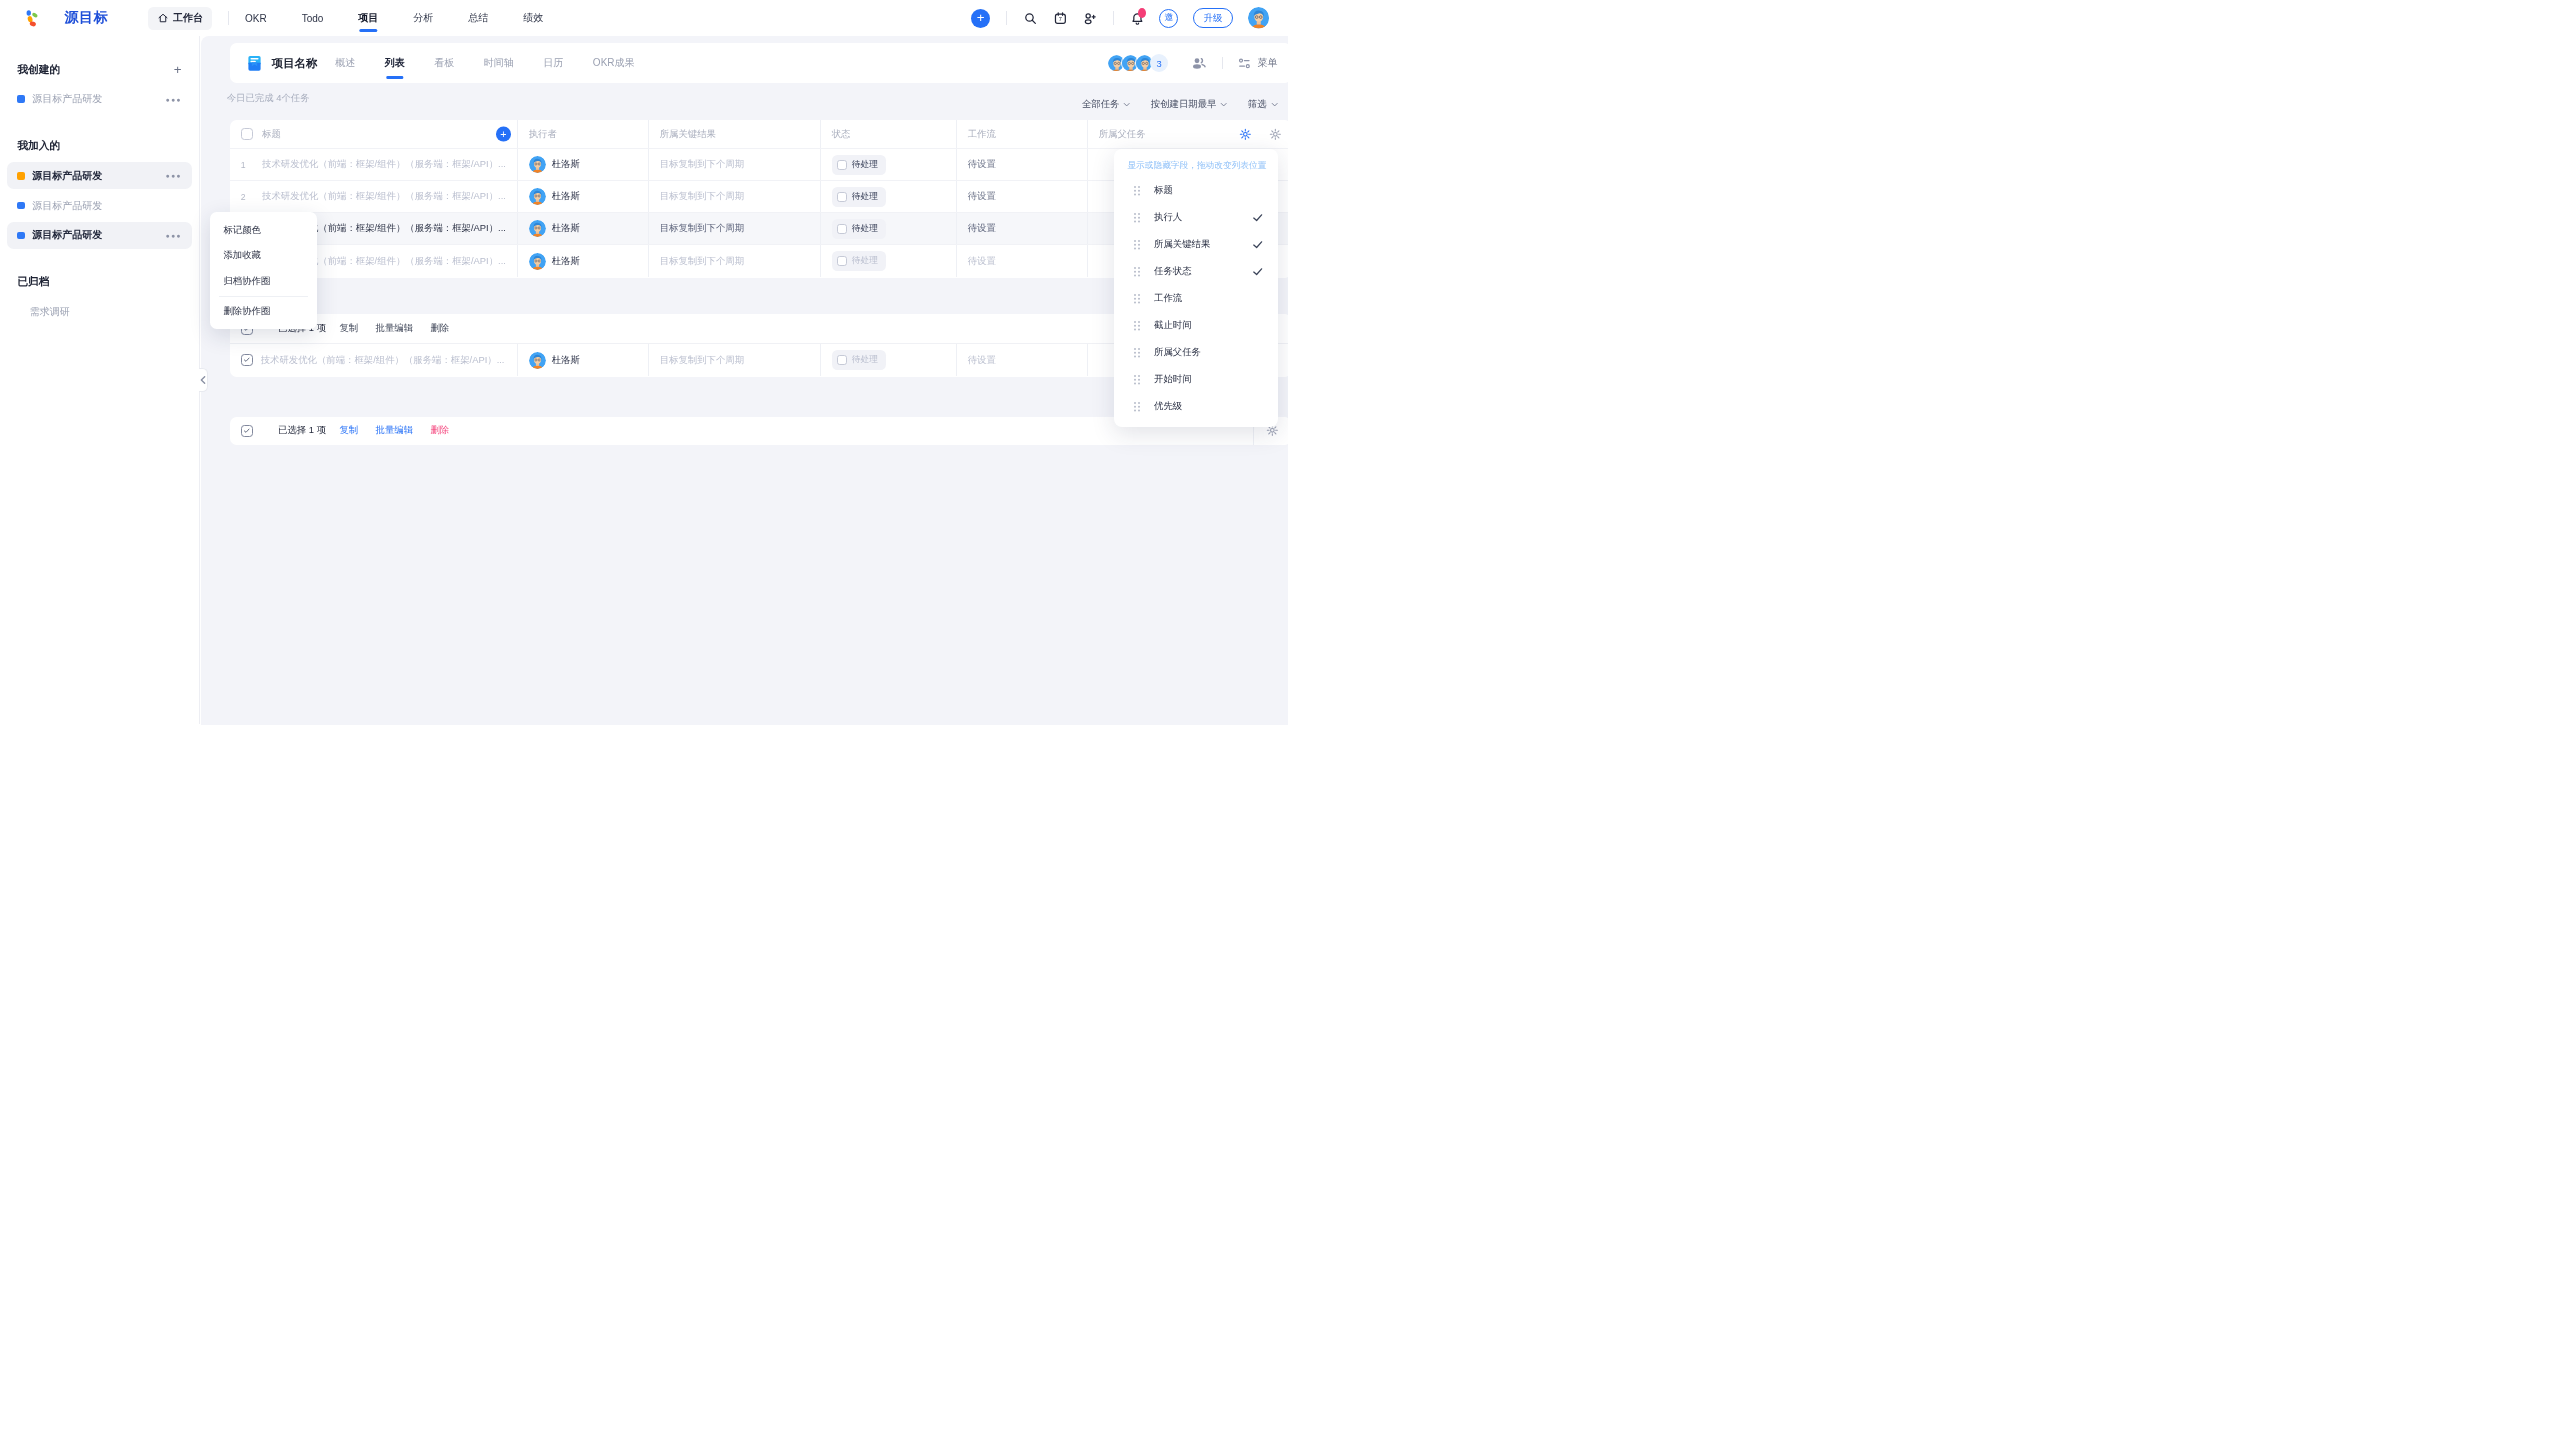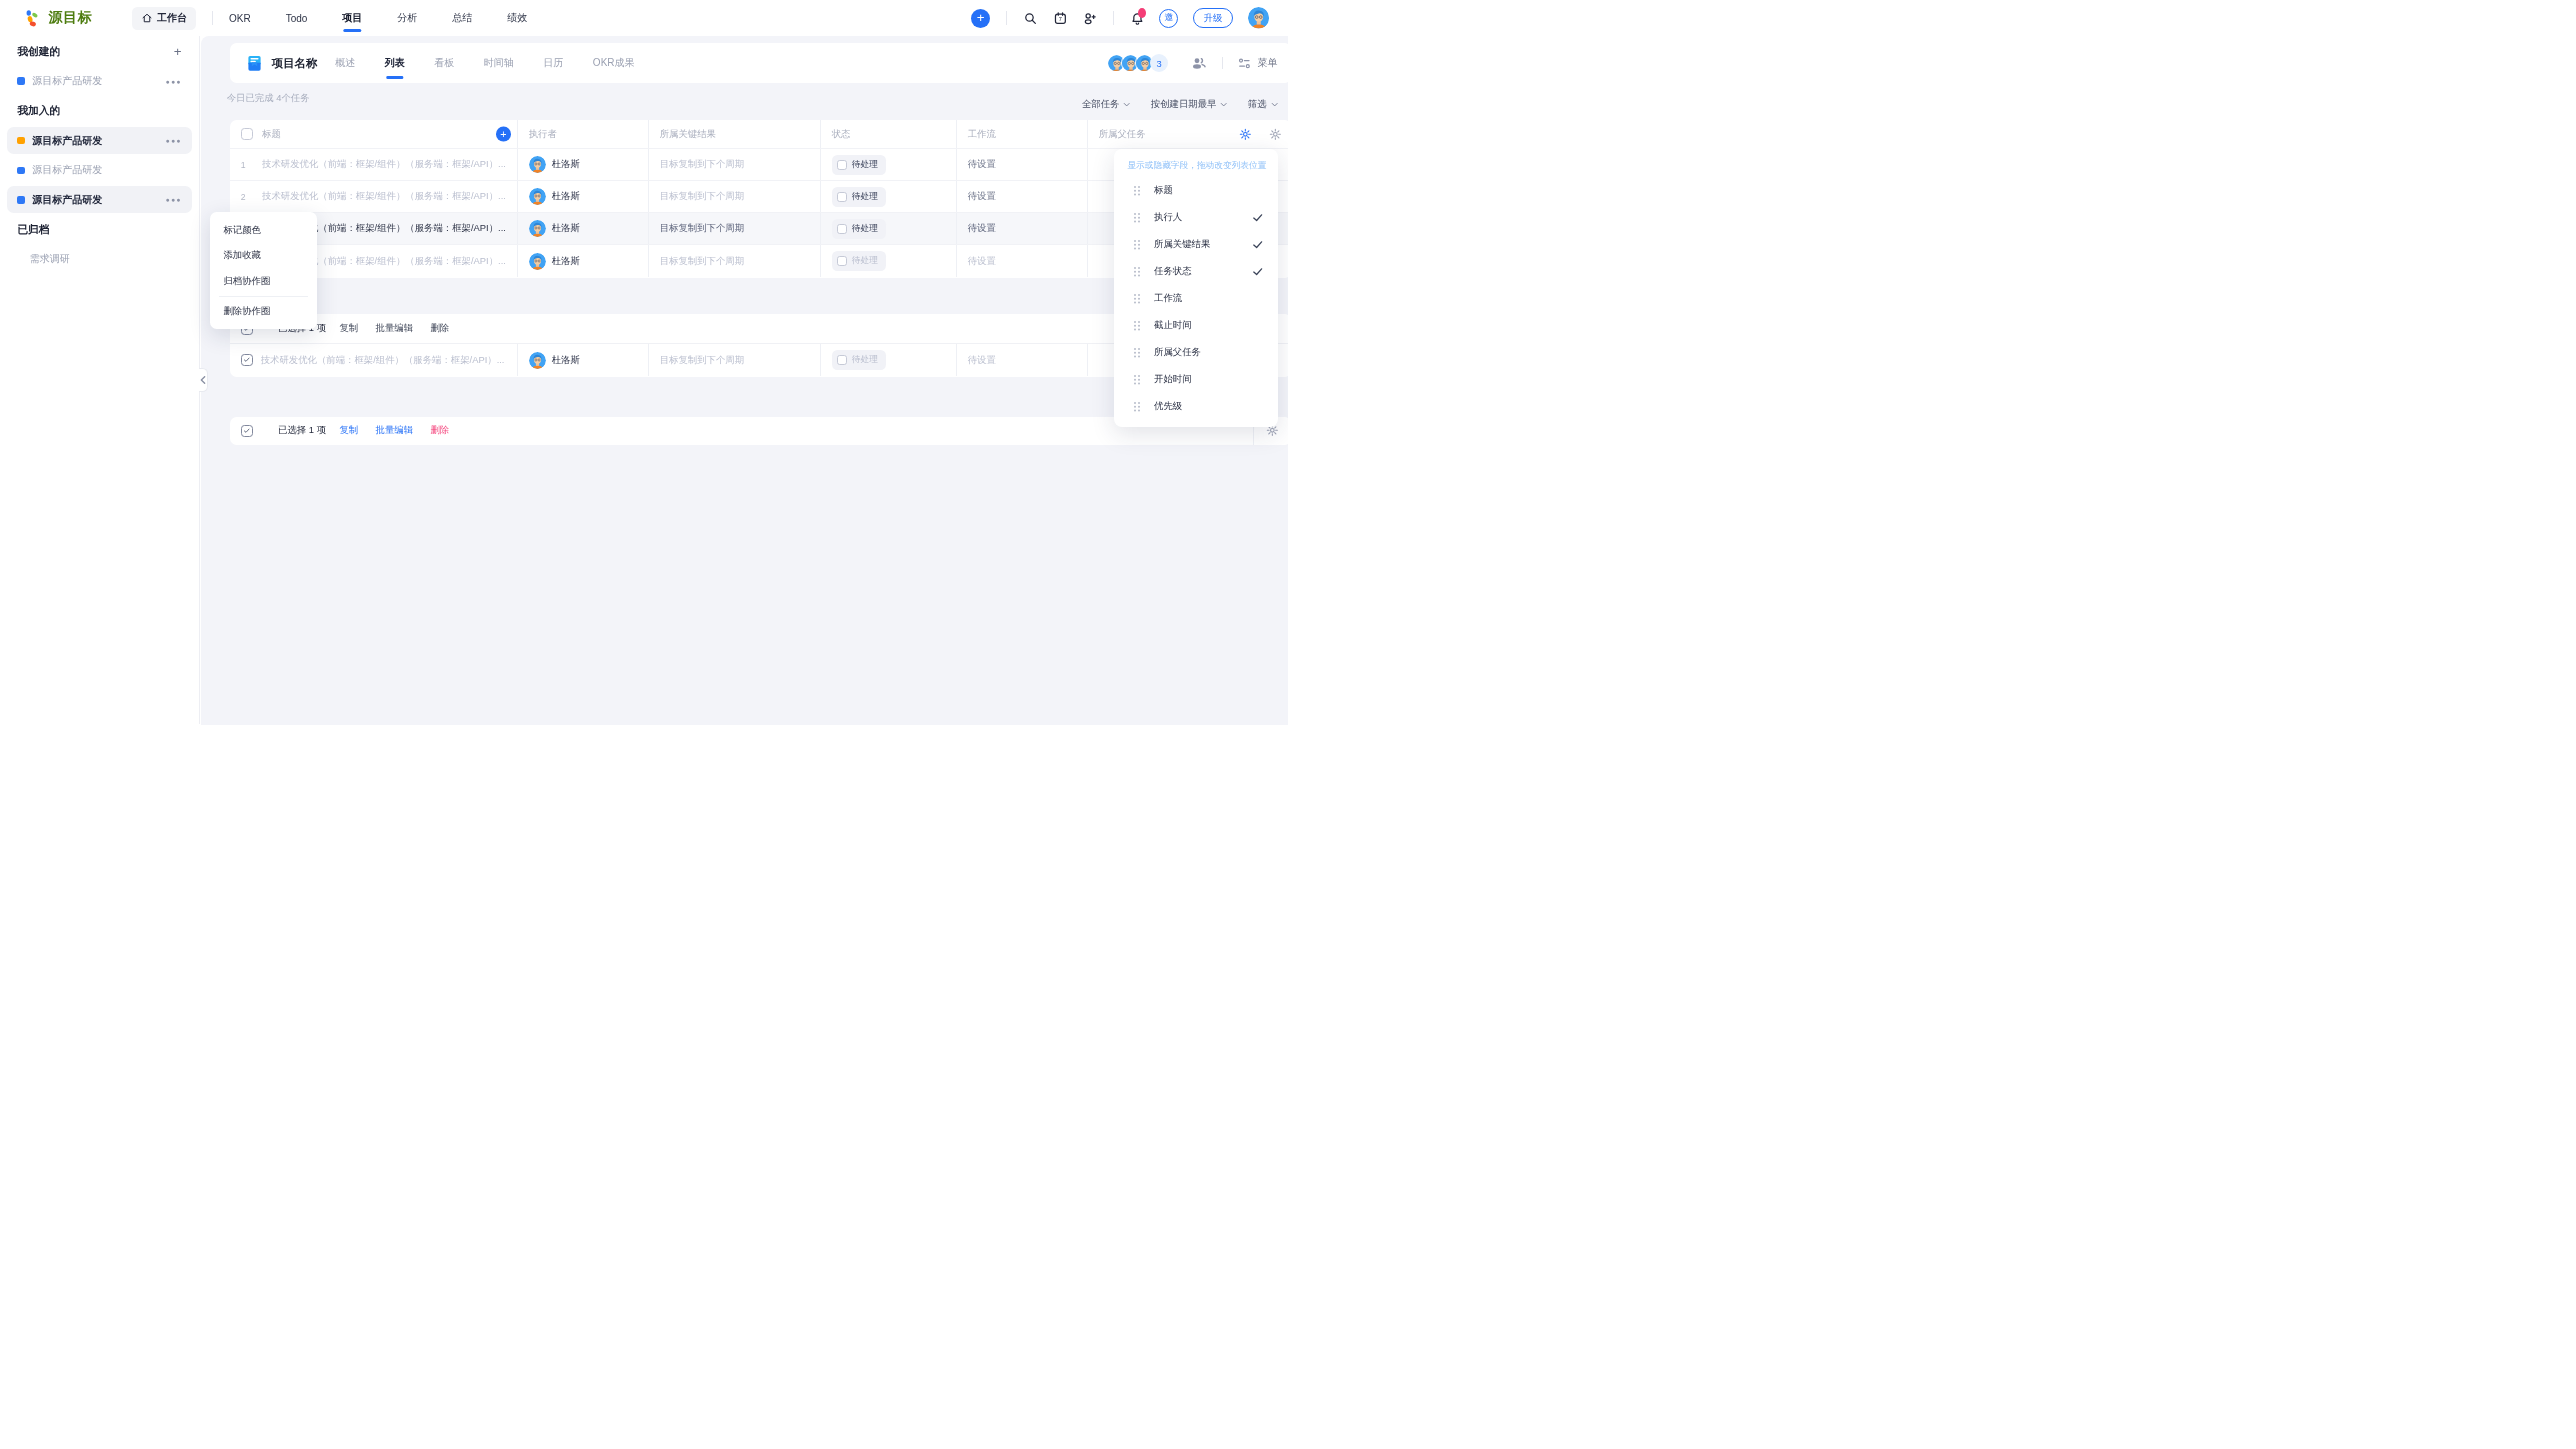--- a/index.html
+++ b/index.html
@@ -2,39 +2,39 @@
 <html style="font-size:10.7px"><head>
 <meta charset="utf-8">
 <style>
   * { margin:0; padding:0; box-sizing:border-box; }
   html,body { width:1288px; height:725px; }
   body { font-family:"Liberation Sans","DejaVu Sans",sans-serif; background:#fff; position:relative; overflow:hidden; color:#262c40; }
 
   
   .topbar { position:absolute; left:0; top:0; width:1288px; height:36px; background:#fff; display:flex; align-items:center; z-index:30; }
   .logo { display:flex; align-items:center; gap:5.4px; margin-left:24px; }
-  .logo-text { font-size:14px; font-weight:bold; color:#4d7c0f; letter-spacing:0.7px; }
+  .logo-text { font-size:14px; font-weight:bold; color:#1d4ed8; letter-spacing:0.7px;margin-left:16px; }
   .ws-pill { margin-left:39px; height:23px; padding:0 9.4px; background:#f3f4f7; border-radius:5.4px; display:flex; align-items:center; gap:4px; font-size:10px; font-weight:bold; color:#23273a; }
   .tb-div { width:0.7px; height:13.4px; background:#e5e7ee; margin:0 16px; }
   .nav { display:flex; align-items:center; gap:35px; font-size:10px; color:#2e3447; }
   .nav-item { position:relative; cursor:pointer; padding:10px 0; }
   .nav-item.active { font-weight:bold; color:#161b2c; }
   .nav-item.active::after { content:""; position:absolute; left:50%; transform:translateX(-50%); bottom:2.7px; width:17.4px; height:3.4px; border-radius:2px; background:#2570f7; }
   .tb-right { margin-left:auto; display:flex; align-items:center; gap:14.8px; margin-right:19px; }
   .plus-btn { width:19px; height:19px; border-radius:50%; background:#2570f7; color:#fff; display:flex; align-items:center; justify-content:center; font-size:13.4px; line-height:1; }
   .ic { width:14.8px; height:14.8px; color:#23273a; }
   .bell-wrap { position:relative; }
   .bell-dot { position:absolute; right:-1.3px; top:-2.7px; width:8px; height:10px; border-radius:50%; background:#f43d76; }
   .invite-badge { width:19px; height:19px; border-radius:50%; border:1.1px solid #2570f7; color:#2570f7; font-size:8.7px; display:flex; align-items:center; justify-content:center; }
   .upgrade-btn { height:19.5px; padding:0 9.4px; border:1.1px solid #2570f7; border-radius:10px; color:#2570f7; font-size:9.4px; display:flex; align-items:center; }
   .avatar { width:21.5px; height:21.5px; border-radius:50%; overflow:hidden; flex:none; }
 
   
   .sidebar { position:absolute; left:0; top:36px; width:200px; height:688px; background:#fff; border-right:0.7px solid #edeef3; z-index:10; }
-  .sb-head { display:flex; align-items:center; justify-content:space-between; padding:0 17.4px 0 17.4px; height:27px; margin-top:2px; font-size:10.7px; font-weight:bold; color:#1d2233;gap:15px; }
+  .sb-head { display:flex; align-items:center; justify-content:space-between; padding:0 17.4px 0 17.4px; height:27px; margin-top:20px; font-size:10.7px; font-weight:bold; color:#1d2233;gap:15px; }
   .sb-plus { color:#6a7186; font-size:13.4px; font-weight:normal; }
   .sb-item { height:27px; margin:2.7px 6.7px; padding:0 10.7px; border-radius:6.7px; display:flex; align-items:center; gap:7.4px; font-size:10px; color:#9ba1b2; }
   .sb-item .dot { width:7.4px; height:7.4px; border-radius:2px; flex:none; }
   .sb-item.selected { background:#f1f2f6; color:#20263a; font-weight:bold; }
   .sb-item .more { margin-left:auto; color:#8d93a6; font-size:6.7px; letter-spacing:1.3px; }
   .sb-item.indent { padding-left:23px; }
 
   .collapse-tab { position:absolute; left:199px; top:368px; width:9.4px; height:24px; background:#fff; border:0.7px solid #e8eaf0; border-left:none; border-radius:0 5.4px 5.4px 0; display:flex; align-items:center; justify-content:center; color:#8a90a3; font-size:8px; z-index:11; }
 
   

